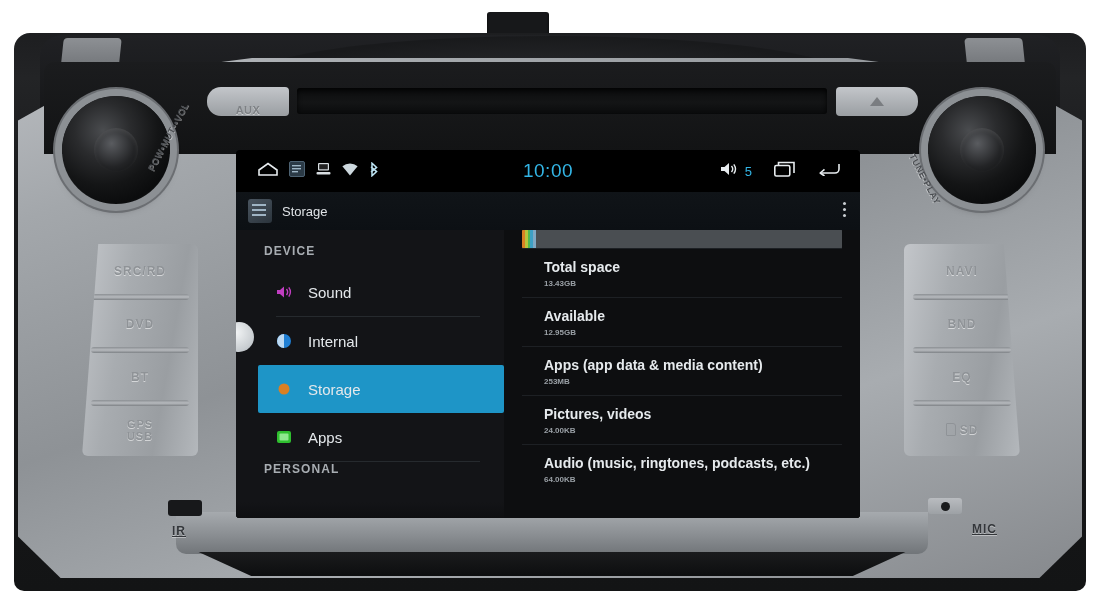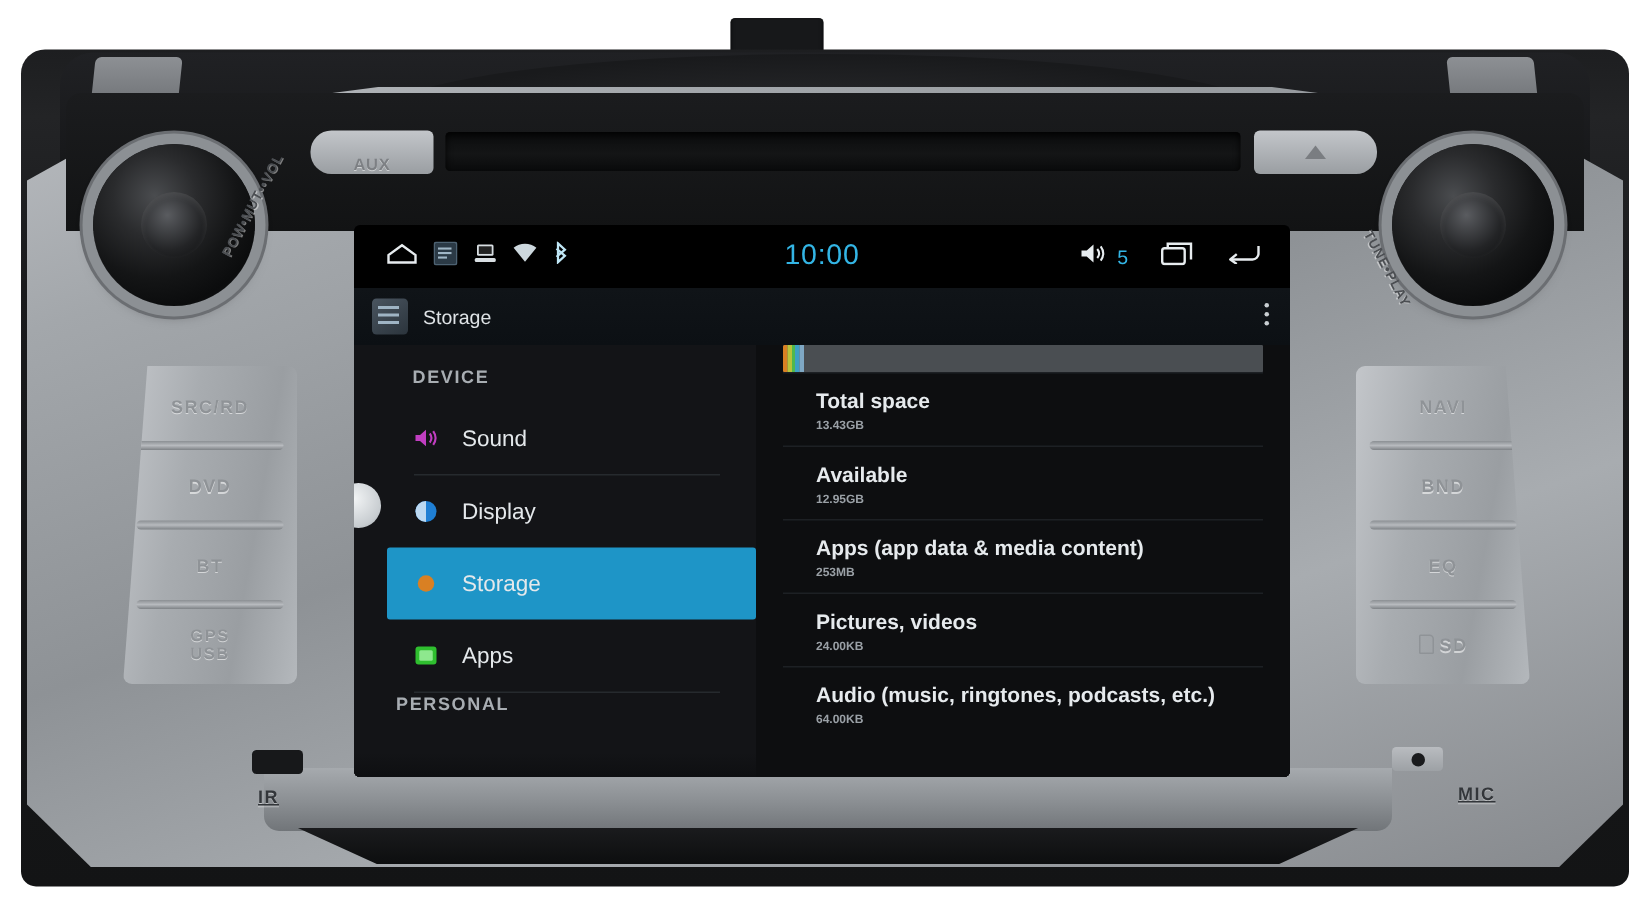--- a/index.html
+++ b/index.html
@@ -199,21 +199,20 @@
   }
 
   
   .content{position:absolute;left:0;top:80px;right:0;bottom:0;display:flex;background:#0d0e10;}
   .nav-pane{
     width:268px;flex:none;background:#131417;position:relative;overflow:hidden;
   }
   .nav-header{
     color:#a8adb2;font-size:12px;font-weight:bold;letter-spacing:1.1px;
     padding:14px 0 10px 28px;
-    margin-left:11px;
   }
   .nav-item{
     display:flex;align-items:center;height:48px;padding-left:40px;position:relative;
   }
   .nav-item.selected{background:#1e95c7;margin-left:22px;border-radius:2px;padding-left:18px;}
   .nav-ico{width:16px;height:16px;margin-right:16px;flex:none;position:relative;}
   .nav-label{color:#e4e8eb;font-size:15px;}
   .nav-div{height:1px;background:#262a2e;margin:0 24px 0 40px;}
   .nav-footer{color:#a8adb2;font-size:12px;font-weight:bold;letter-spacing:1.1px;padding-left:28px;}
 
@@ -402,21 +401,21 @@
           </div>
           <div class="nav-div"></div>
 
           <div class="nav-item">
             <span class="nav-ico">
               <svg width="16" height="16" viewBox="0 0 16 16">
                   <circle cx="8" cy="8" r="7" fill="#1f7fd4"></circle>
                   <path d="M8 1 A7 7 0 0 0 8 15 Z" fill="#bcd9f2"></path>
                 </svg>
             </span>
-            <span class="nav-label">Display</span>
+            <span class="nav-label">Internal</span>
           </div>
 
           <div class="nav-item selected">
             <span class="nav-ico">
               <svg width="16" height="16" viewBox="0 0 16 16">
                   <circle cx="8" cy="8" r="5.5" fill="#d98023"></circle>
                 </svg>
             </span>
             <span class="nav-label">Storage</span>
           </div>

